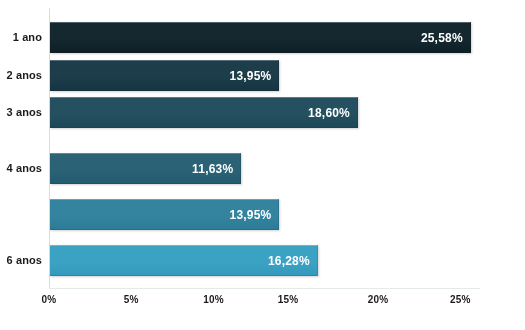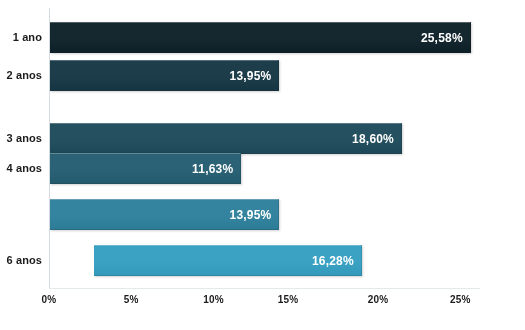--- a/index.html
+++ b/index.html
@@ -132,40 +132,40 @@
         <div class="bar" style="width: 420.791px; background: linear-gradient(rgb(22, 40, 47) 0%, rgb(22, 40, 47) 55%, rgb(14, 32, 39) 100%);">
           <span class="bar-value">25,58%</span>
         </div>
       </div>
       <div class="bar-row" style="top: 60.2px; text-decoration: underline;">
         <div class="cat-label">2 anos</div>
         <div class="bar" style="width: 229.477px; background: linear-gradient(rgb(29, 61, 75) 0%, rgb(29, 61, 75) 55%, rgb(21, 53, 67) 100%);">
           <span class="bar-value">13,95%</span>
         </div>
       </div>
-      <div class="bar-row" style="top: 123px;">
+      <div class="bar-row" style="top: 97px;">
         <div class="cat-label">3 anos</div>
-        <div class="bar" style="width: 352px; background: linear-gradient(rgb(36, 80, 95) 0%, rgb(36, 80, 95) 55%, rgb(28, 72, 87) 100%);">
+        <div class="bar" style="width: 308px; background: linear-gradient(rgb(36, 80, 95) 0%, rgb(36, 80, 95) 55%, rgb(28, 72, 87) 100%);">
           <span class="bar-value">18,60%</span>
         </div>
       </div>
       <div class="bar-row" style="top: 152.6px;">
         <div class="cat-label">4 anos</div>
         <div class="bar" style="width: 191.314px; background: linear-gradient(rgb(43, 98, 117) 0%, rgb(43, 98, 117) 55%, rgb(35, 90, 109) 100%);">
           <span class="bar-value">11,63%</span>
         </div>
       </div>
       <div class="bar-row" style="top: 198.8px;">
         <div class="bar" style="width: 229.477px; background: linear-gradient(rgb(52, 132, 159) 0%, rgb(52, 132, 159) 55%, rgb(44, 124, 151) 100%);">
           <span class="bar-value">13,95%</span>
         </div>
       </div>
       <div class="bar-row" style="top: 245px;">
         <div class="cat-label">6 anos</div>
-        <div class="bar" style="width: 267.806px; background: linear-gradient(rgb(59, 162, 196) 0%, rgb(59, 162, 196) 55%, rgb(51, 154, 188) 100%); margin-left: 44px;">
+        <div class="bar" style="width: 267.806px; background: linear-gradient(rgb(59, 162, 196) 0%, rgb(59, 162, 196) 55%, rgb(51, 154, 188) 100%);">
           <span class="bar-value">16,28%</span>
         </div>
       </div>
     </div>
 
   <div id="x-axis">
     <div id="x-axis-line"></div>
 
   <div class="x-tick-label" style="left: 49px;">0%</div>
       <div class="x-tick-label" style="left: 131.25px;">5%</div>

